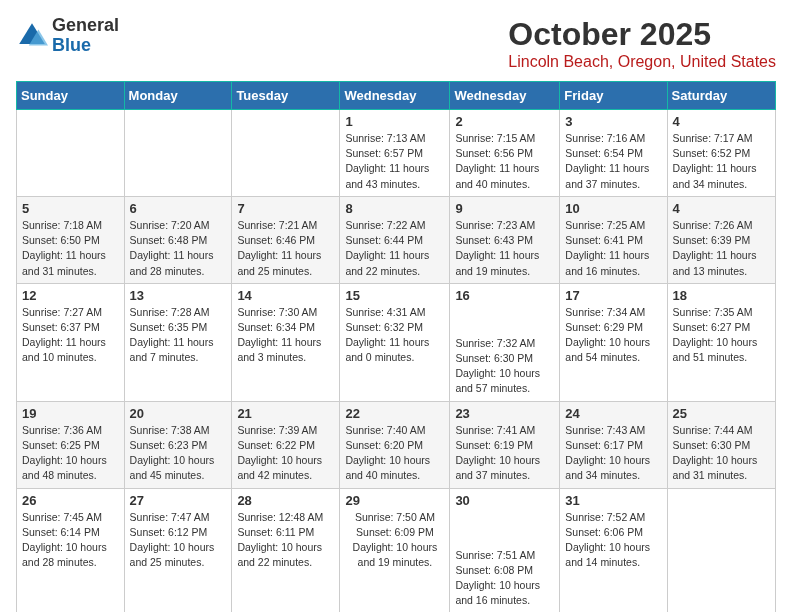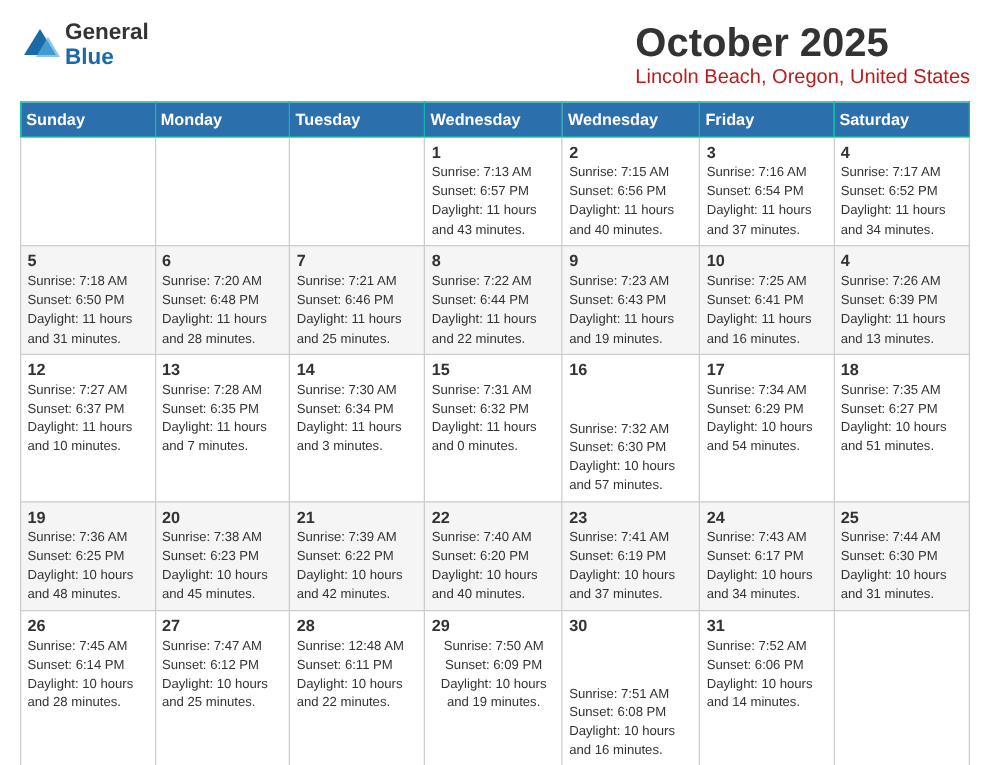--- a/index.html
+++ b/index.html
@@ -229,21 +229,21 @@
         </td>
         <td>
           <span class="day-number">14</span>
           <div class="day-info" style="white-space: pre-line;">Sunrise: 7:30 AM
 Sunset: 6:34 PM
 Daylight: 11 hours
 and 3 minutes.</div>
         </td>
         <td>
           <span class="day-number">15</span>
-          <div class="day-info" style="white-space: pre-line;">Sunrise: 7:31 AM
+          <div class="day-info" style="white-space: pre-line;">Sunrise: 4:31 AM
 Sunset: 6:32 PM
 Daylight: 11 hours
 and 0 minutes.</div>
         </td>
         <td>
           <span class="day-number">16</span>
           <div class="day-info" style="white-space: pre-line; margin-top: 33px;">Sunrise: 7:32 AM
 Sunset: 6:30 PM
 Daylight: 10 hours
 and 57 minutes.</div>

